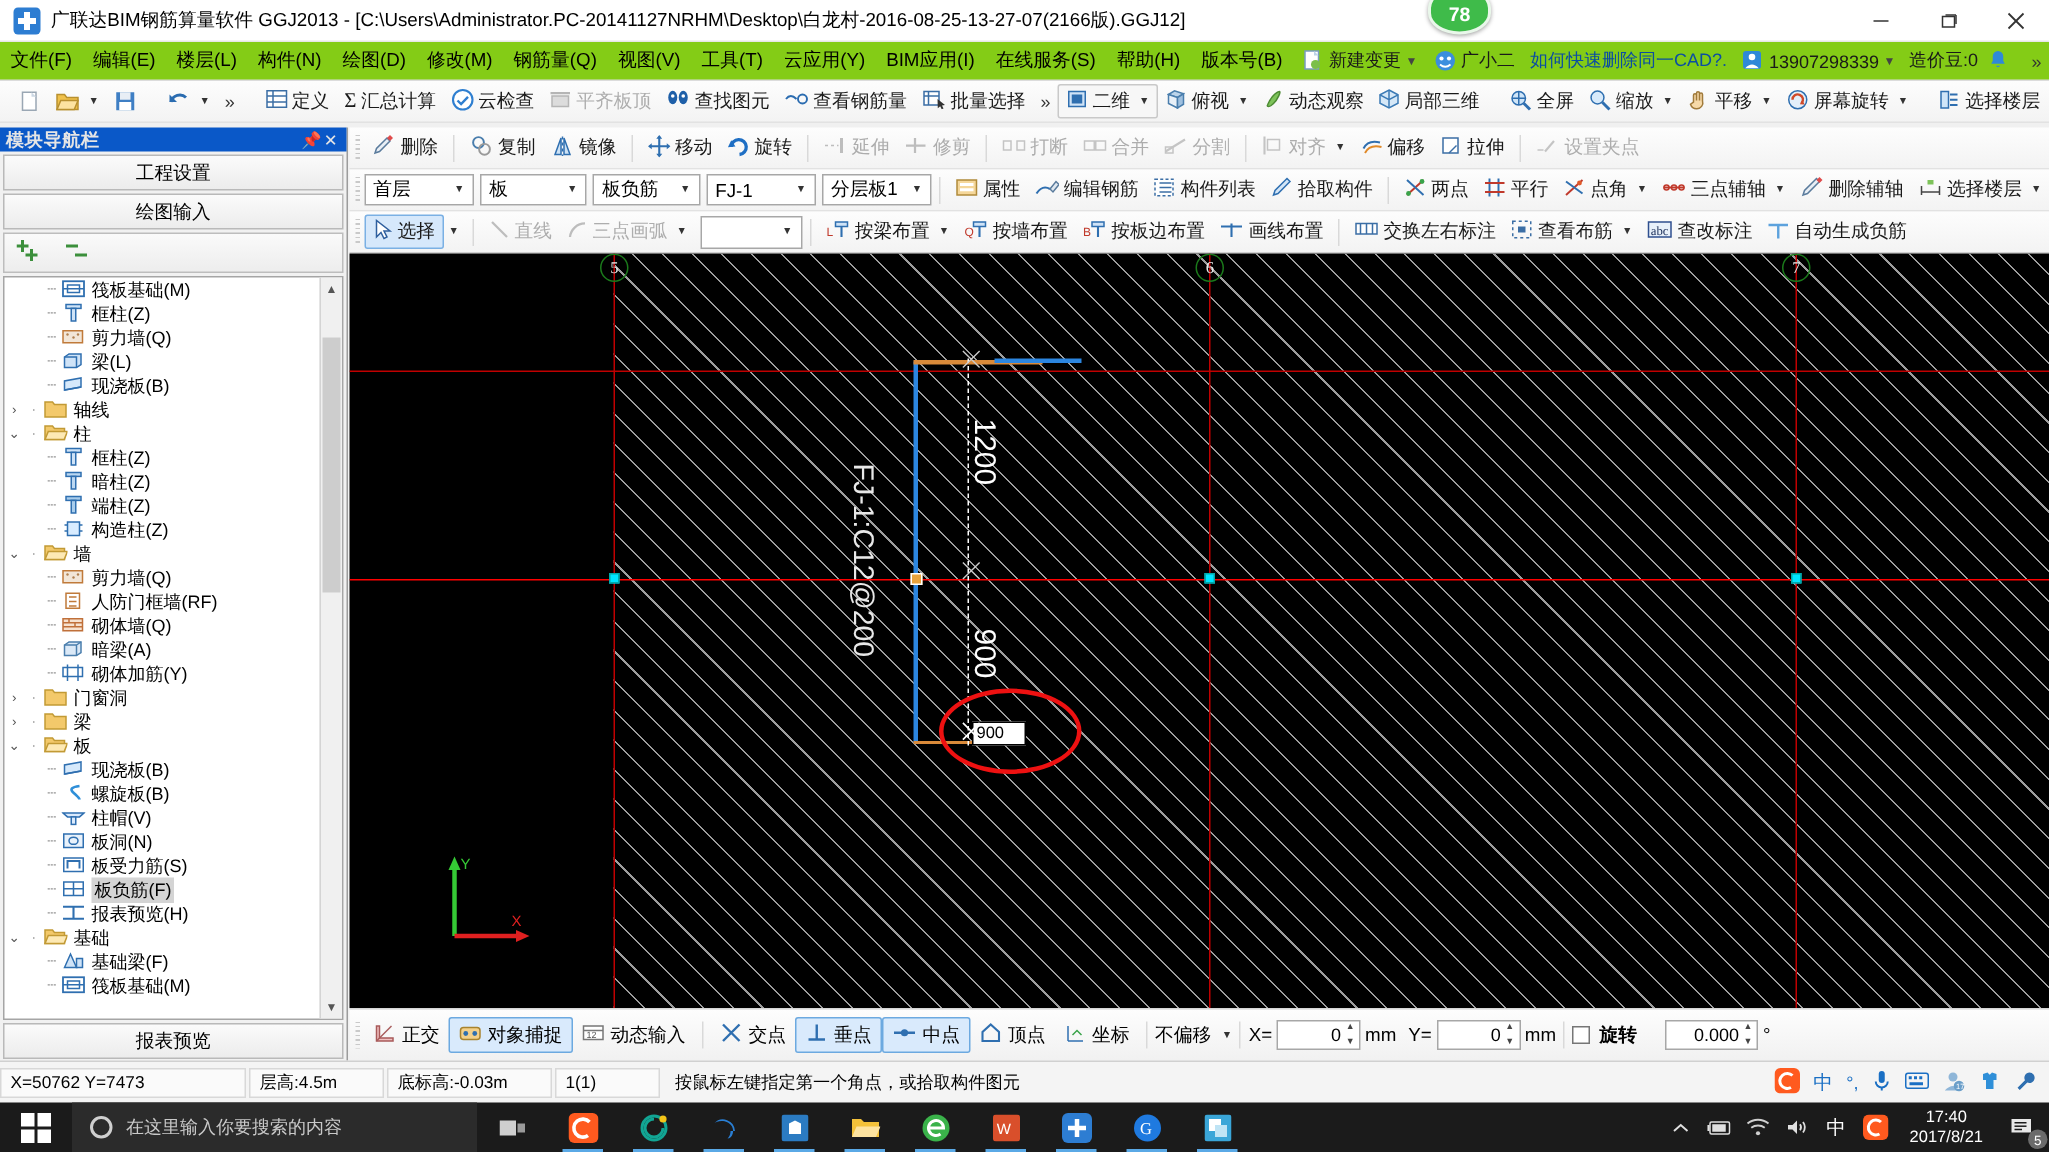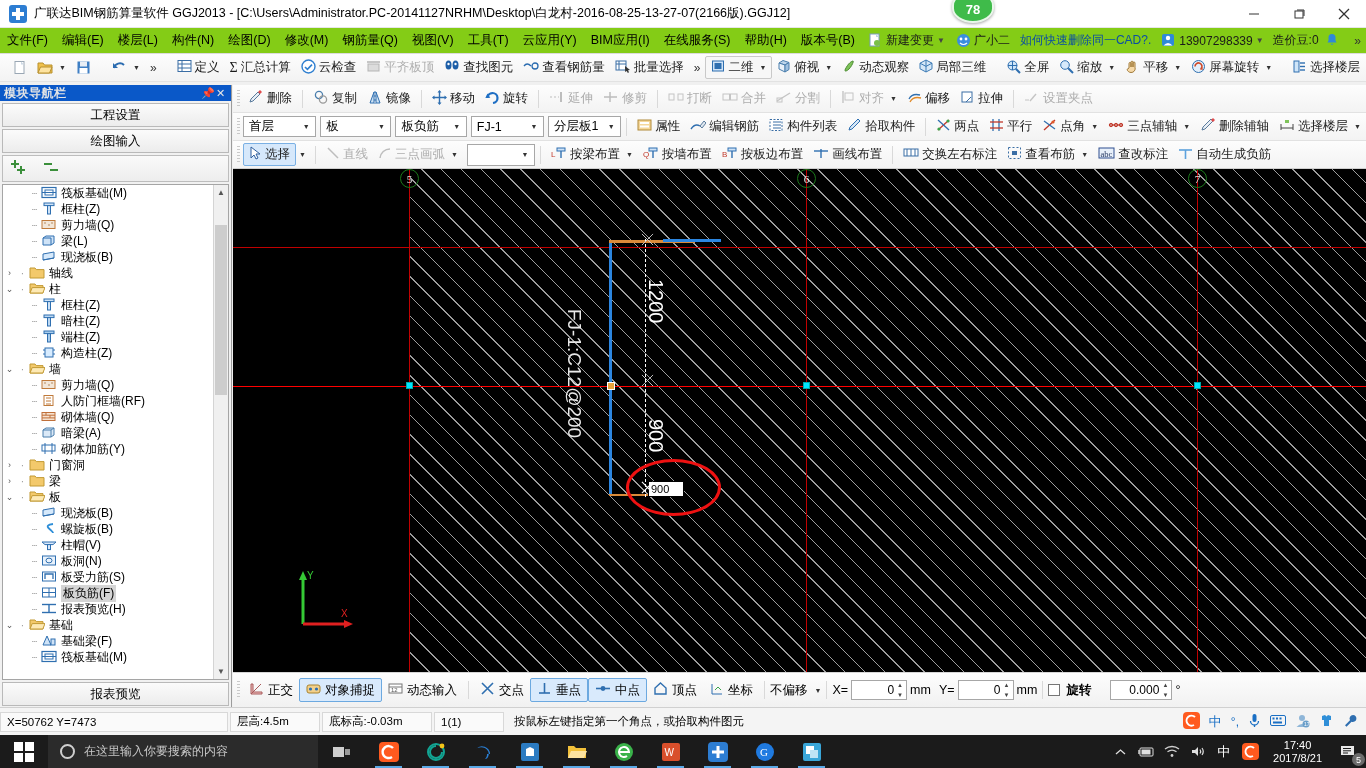--- a/index.html
+++ b/index.html
@@ -1395,21 +1395,21 @@
       <span>0.000</span>
       <span class="spin">
           <i>▲</i>
           <i>▼</i>
         </span>
     </div>
     <span style="margin-left:3px">°</span>
   </div>
 
   <div class="statusbar">
-    <div class="sf" style="width:228px">X=50762  Y=7473</div>
+    <div class="sf" style="width:164px">X=50762  Y=7473</div>
     <div class="sf" style="width:90px">层高:4.5m</div>
     <div class="sf" style="width:110px">底标高:-0.03m</div>
     <div class="sf" style="width:70px">1(1)</div>
     <div style="padding-left:8px">按鼠标左键指定第一个角点，或拾取构件图元</div>
     <div class="tb-spacer"></div>
     <div class="ime">
       <span>
         <svg width="17" height="17" viewBox="0 0 17 17">
             <rect width="17" height="17" rx="4" fill="#ff5a1f"></rect>
             <path d="M12 5a5 5 0 10-1 8" stroke="#fff" stroke-width="2" fill="none"></path>

